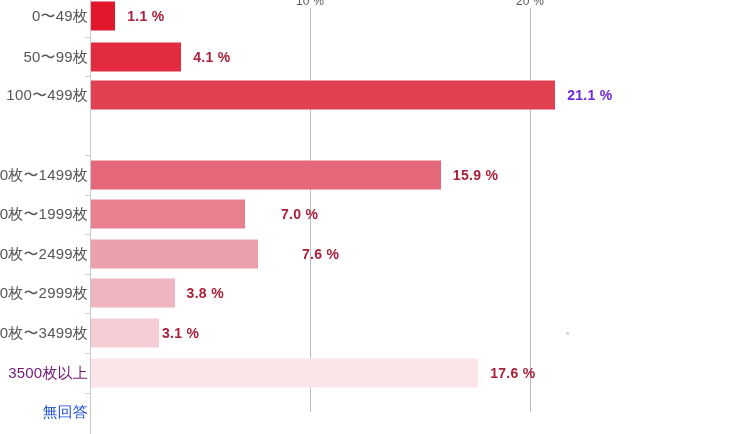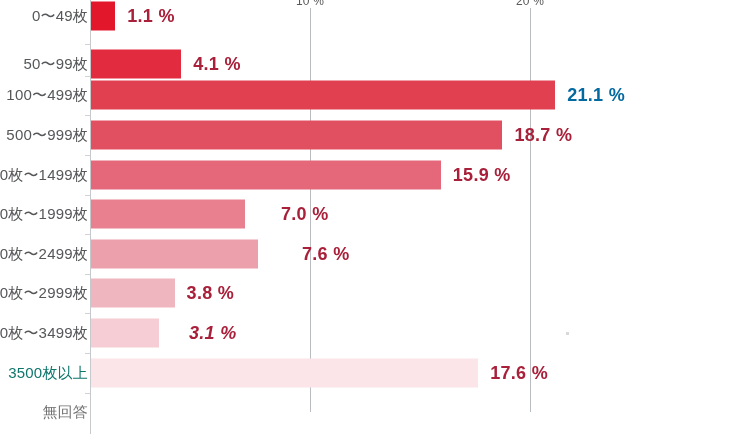--- a/index.html
+++ b/index.html
@@ -83,21 +83,21 @@
     left: 91px;
     top: 50%;
     transform: translateY(-50%);
     height: 29px;
     border-radius: 0;
   }
   .val-label {
     position: absolute;
     top: 50%;
     transform: translateY(-50%);
-    font-size: 18px;
+    font-size: 14px;
     font-weight: bold;
     color: #a8203a;
     white-space: nowrap;
     letter-spacing: 0.3px;
   }
   .speck {
     position: absolute;
     width: 3px;
     height: 3px;
     background: #b9b9b9;
@@ -112,37 +112,31 @@
     <div class="axis-line"></div>
   <div class="gridline" style="left: 310px; background: rgb(185, 188, 192);"></div>
       <div class="tick-label" style="left: 310px;">10 %</div>
       <div class="gridline" style="left: 530px; background: rgb(185, 188, 192);"></div>
       <div class="tick-label" style="left: 530px;">20 %</div>
       <div class="row" style="top: -3.5px;">
         <div class="cat-label" style="color: rgb(85, 87, 89); margin-left: 32px;">0〜49枚</div>
         <div class="bar" style="width: 24.2px; background: rgb(227, 23, 43);"></div>
         <div class="val-label" style="left: 127.2px; color: rgb(168, 32, 58);">1.1 %</div>
       </div>
-      <div class="row" style="top: 44px;">
+      <div class="row" style="top: 37px;">
         <div class="tickmark"></div>
         <div class="cat-label" style="color: rgb(85, 87, 89);">50〜99枚</div>
         <div class="bar" style="width: 90.2px; background: rgb(227, 43, 63);"></div>
         <div class="val-label" style="left: 193.2px; color: rgb(168, 32, 58);">4.1 %</div>
       </div>
       <div class="row" style="top: 75.7px;">
         <div class="tickmark"></div>
         <div class="cat-label" style="color: rgb(85, 87, 89);">100〜499枚</div>
         <div class="bar" style="width: 464.2px; background: rgb(224, 64, 80);"></div>
-        <div class="val-label" style="left: 567.2px; color: #0369a1;">21.1 %</div>
-      </div>
-      <div class="row" style="top: 115.3px;">
-        <div class="tickmark"></div>
-        <div class="cat-label" style="color: rgb(85, 87, 89);">500〜999枚</div>
-        <div class="bar" style="width: 411.4px; background: rgb(225, 80, 96);"></div>
-        <div class="val-label" style="left: 514.4px; color: rgb(168, 32, 58);">18.7 %</div>
+        <div class="val-label" style="left: 567.2px; color: #6d28d9;">21.1 %</div>
       </div>
       <div class="row" style="top: 154.9px;">
         <div class="tickmark"></div>
         <div class="cat-label" style="color: rgb(85, 87, 89);">1000枚〜1499枚</div>
         <div class="bar" style="width: 349.8px; background: rgb(228, 104, 122);"></div>
         <div class="val-label" style="left: 452.8px; color: rgb(168, 32, 58);">15.9 %</div>
       </div>
       <div class="row" style="top: 194.5px;">
         <div class="tickmark"></div>
         <div class="cat-label" style="color: rgb(85, 87, 89);">1500枚〜1999枚</div>
@@ -158,27 +152,27 @@
       <div class="row" style="top: 273.7px;">
         <div class="tickmark"></div>
         <div class="cat-label" style="color: rgb(85, 87, 89);">2500枚〜2999枚</div>
         <div class="bar" style="width: 83.6px; background: rgb(240, 182, 191);"></div>
         <div class="val-label" style="left: 186.6px; color: rgb(168, 32, 58);">3.8 %</div>
       </div>
       <div class="row" style="top: 313.3px;">
         <div class="tickmark"></div>
         <div class="cat-label" style="color: rgb(85, 87, 89);">3000枚〜3499枚</div>
         <div class="bar" style="width: 68.2px; background: rgb(246, 205, 212);"></div>
-        <div class="val-label" style="left: 189px; color: rgb(168, 32, 58); font-style: italic;">3.1 %</div>
+        <div class="val-label" style="left: 162px; color: rgb(168, 32, 58);">3.1 %</div>
       </div>
       <div class="row" style="top: 352.9px;">
         <div class="tickmark"></div>
-        <div class="cat-label" style="color: #0f766e;">3500枚以上</div>
+        <div class="cat-label" style="color: #701a75;">3500枚以上</div>
         <div class="bar" style="width: 387.2px; background: rgb(251, 229, 232);"></div>
         <div class="val-label" style="left: 490.2px; color: rgb(168, 32, 58); text-align: right;">17.6 %</div>
       </div>
       <div class="row" style="top: 392.5px;">
         <div class="tickmark"></div>
-        <div class="cat-label" style="color: #737373;">無回答</div>
+        <div class="cat-label" style="color: #1d4ed8;">無回答</div>
       </div>
     </div>
   <div class="speck" style="left:566px; top:332px;"></div>
 </div>
 
 </body></html>

